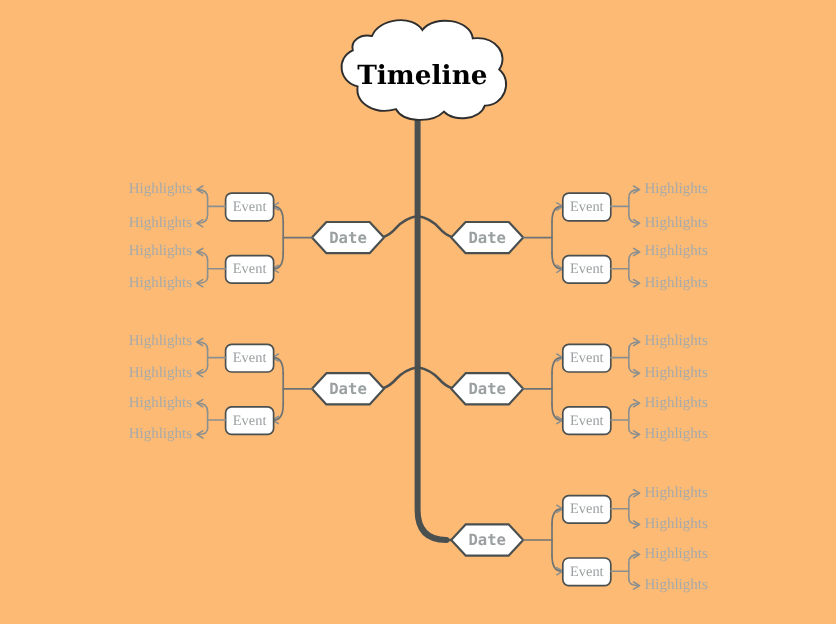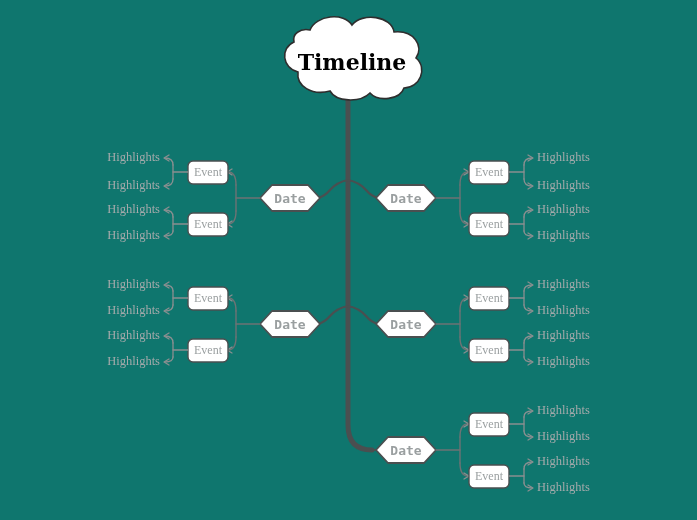--- a/index.html
+++ b/index.html
@@ -4,21 +4,21 @@
 <style>
   html, body {
     margin: 0;
     padding: 0;
     background: #ffffff;
   }
   #canvas {
     position: relative;
     width: 697px;
     height: 520px;
-    background: #0f766e;
+    background: #fdba74;
     overflow: hidden;
     font-family: "Liberation Serif", serif;
     text-decoration: underline;
   }
   svg#diagram {
     position: absolute;
     top: 0;
     left: 0;
     width: 697px;
     height: 520px;

